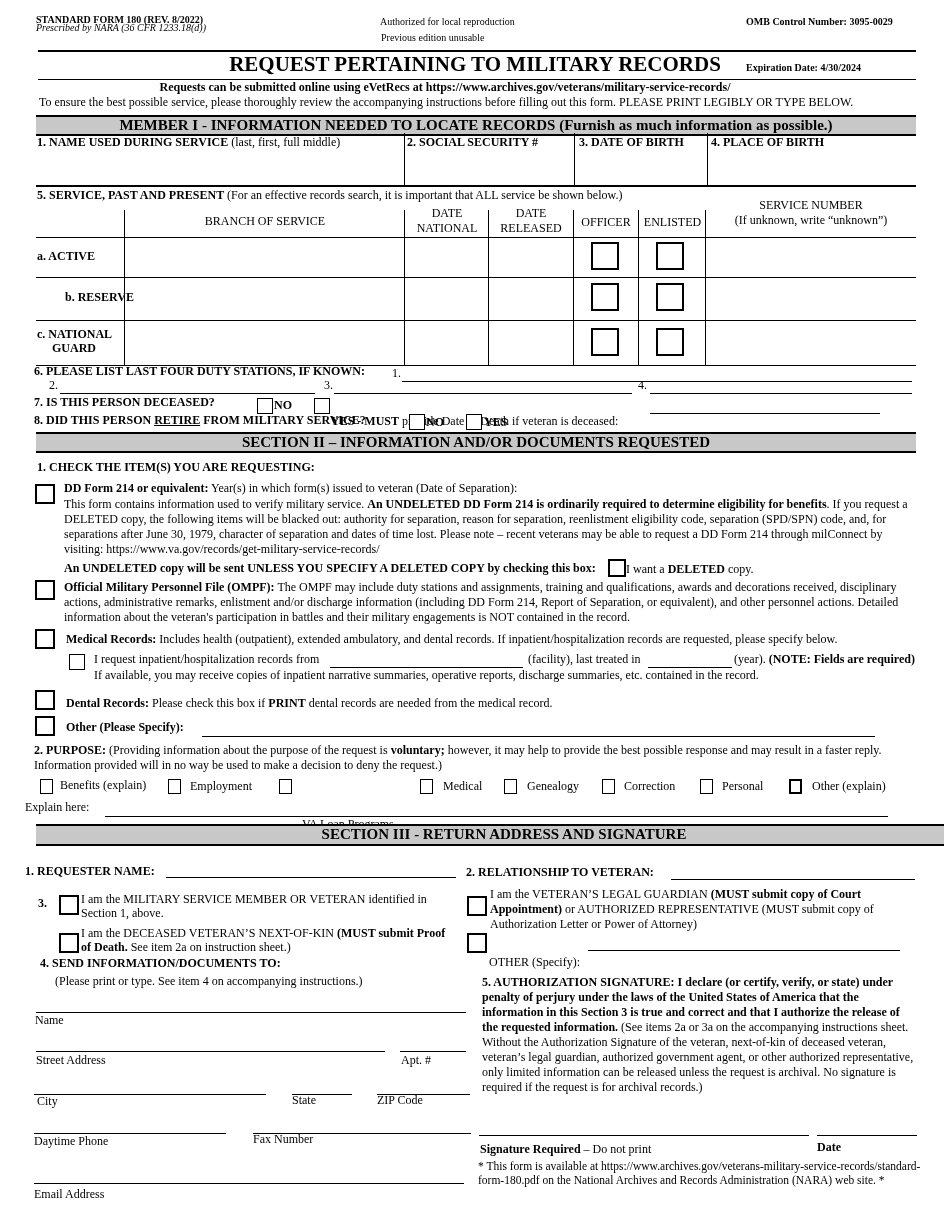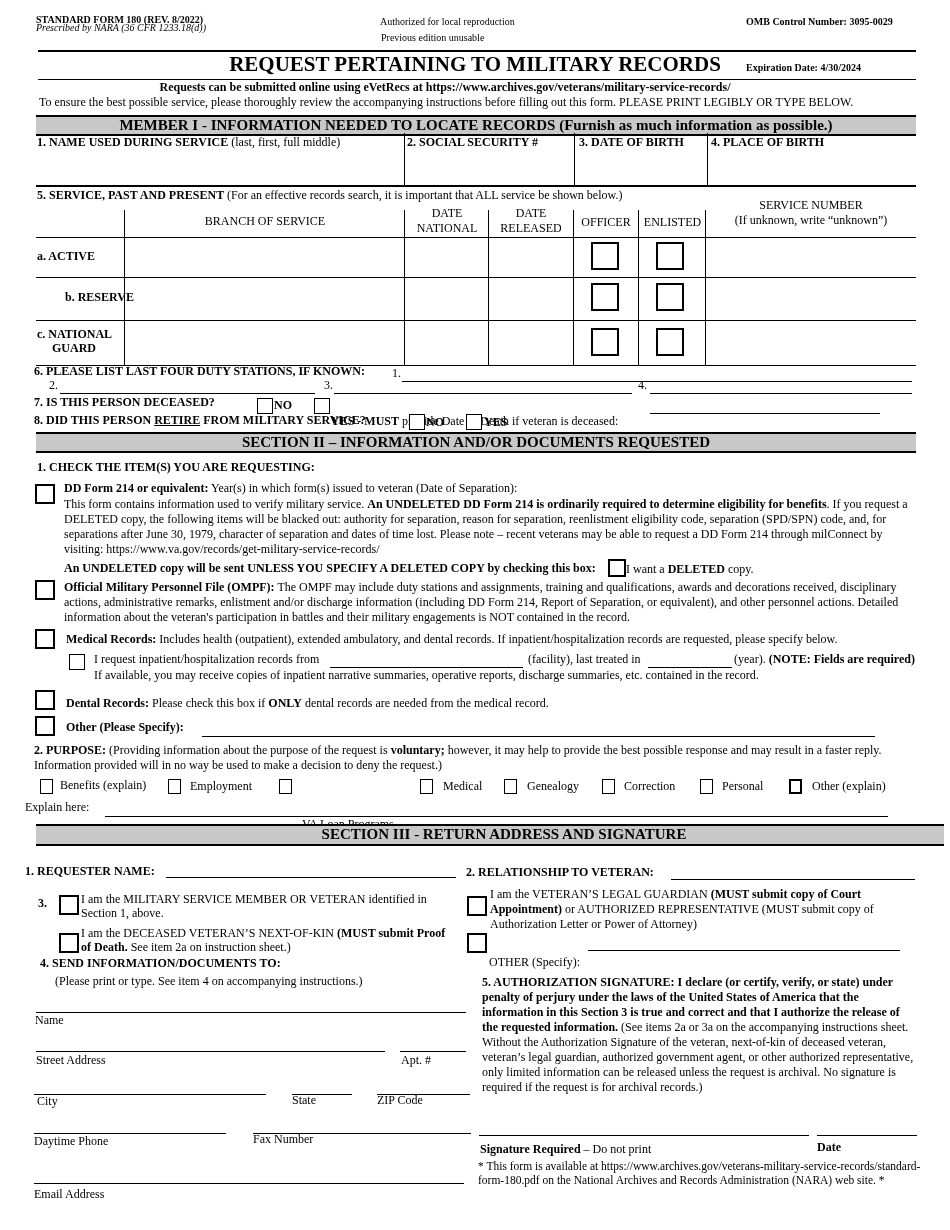--- a/index.html
+++ b/index.html
@@ -132,21 +132,21 @@
 <div class="a f12" style="left:66px;top:632px;"><span class="b">Medical Records:</span><span>  Includes health (outpatient), extended ambulatory, and dental records.  If inpatient/hospitalization records are requested, please specify below.</span></div>
 <div class="cb sm" style="left:69px;top:654px;"></div>
 <div class="a f12" style="left:94px;top:652px;">I request inpatient/hospitalization records from</div>
 <div class="field-line" style="left:330px;top:653px;width:193px;"></div>
 <div class="a f12" style="left:528px;top:652px;">(facility), last treated in</div>
 <div class="field-line" style="left:648px;top:653px;width:84px;"></div>
 <div class="a f12" style="left:734px;top:652px;"><span>(year).</span> <span class="b">(NOTE:  Fields are required)</span></div>
 <div class="a f12" style="left:94px;top:668px;">If available, you may receive copies of inpatient narrative summaries, operative reports, discharge summaries, etc. contained in the record.</div>
 
 <div class="cb md" style="left:35px;top:690px;"></div>
-<div class="a f12" style="left:66px;top:696px;"><span class="b">Dental Records:</span><span>  Please check this box if </span><span class="b">ONLY</span><span> dental records are needed from the medical record.</span></div>
+<div class="a f12" style="left:66px;top:696px;"><span class="b">Dental Records:</span><span>  Please check this box if </span><span class="b">PRINT</span><span> dental records are needed from the medical record.</span></div>
 <div class="cb md" style="left:35px;top:716px;"></div>
 <div class="a f12 b" style="left:66px;top:720px;">Other (Please Specify):</div>
 <div class="field-line" style="left:202px;top:722px;width:673px;"></div>
 
 <div class="para" style="left:34px;top:743px;width:880px;"><span class="b">2.  PURPOSE:</span><span>  (Providing information about the purpose of the request is </span><span class="b">voluntary;</span><span> however, it may help to provide the best possible response and may result in a faster reply.  Information provided will in no way be used to make a decision to deny the request.)</span></div>
 
 <div class="cb sm" style="left:40px;top:779px;width:13px;height:15px;"></div>
 <div class="a f12" style="left:60px;top:778px;">Benefits (explain)</div>
 <div class="cb sm" style="left:168px;top:779px;width:13px;height:15px;"></div>
 <div class="a f12" style="left:190px;top:779px;">Employment</div>

